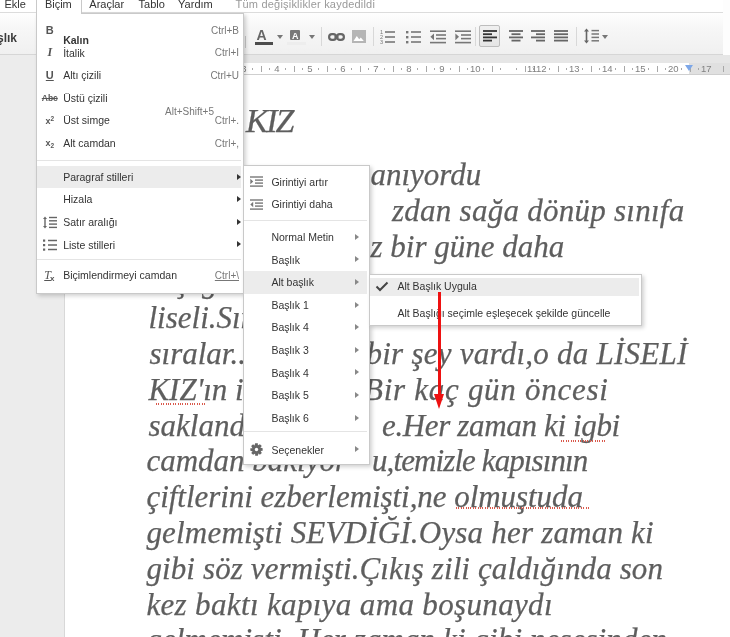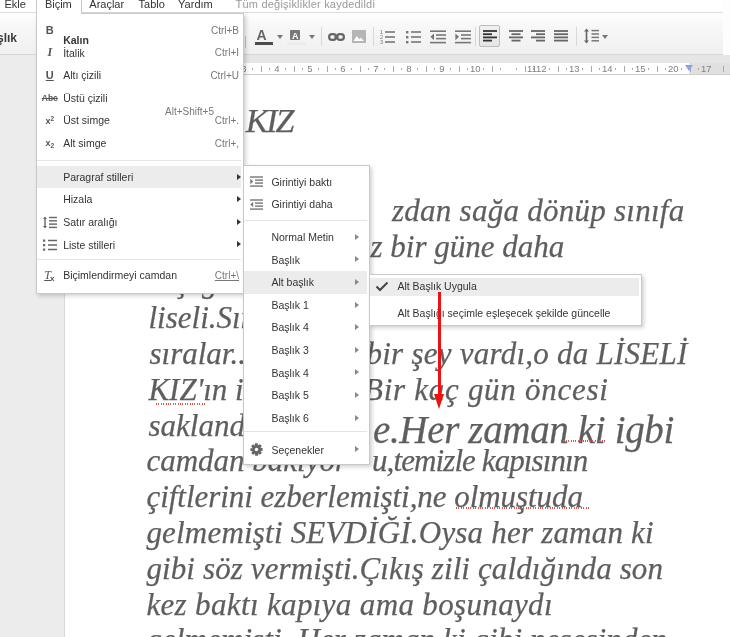--- a/index.html
+++ b/index.html
@@ -19,31 +19,32 @@
 .num{position:absolute;font-size:9.5px;color:#808080;}
 .sq{position:absolute;height:2px;z-index:2;
   background:repeating-linear-gradient(90deg,#d9594c 0,#d9594c 1px,transparent 1px,transparent 2.4px);}
 </style></head><body>
 <div id="root">
 
 <div class="abs" style="left:0;top:55px;width:36.5px;height:582px;background:#ececec;z-index:6;"></div>
 <div class="abs" style="left:36.5px;top:75px;width:27.5px;height:562px;background:#ececec;z-index:0;"></div>
 <div class="abs" style="left:63.5px;top:75px;width:1px;height:562px;background:#d8d8d8;z-index:0;"></div>
 <div class="doc" style="left:245.8px;top:103.7px;font-size:34px;letter-spacing:-2.2px;">KIZ</div>
+<div class="doc" style="left:370.5px;top:158.9px;font-size:31px;">anıyordu</div>
 <div class="doc" style="left:392px;top:194.7px;font-size:31px;letter-spacing:0.26px;">zdan sağa dönüp sınıfa</div>
 <div class="doc" style="left:370.5px;top:230.5px;font-size:31px;">z bir güne daha</div>
 <div class="doc" style="left:176px;top:266.3px;font-size:31px;">ş</div>
 <div class="doc" style="left:202px;top:266.3px;font-size:31px;">g</div>
 <div class="doc" style="left:148.5px;top:302.1px;font-size:31px;">liseli.Sınıf</div>
 <div class="doc" style="left:149.5px;top:337.9px;font-size:31px;">sıralar...</div>
 <div class="doc" style="left:366.5px;top:337.9px;font-size:31px;letter-spacing:0.25px;">bir şey vardı,o da LİSELİ</div>
 <div class="doc" style="left:148.4px;top:373.7px;font-size:31px;">KIZ'ın içi</div>
 <div class="doc" style="left:364.0px;top:373.7px;font-size:31px;letter-spacing:0.72px;">Bir kaç gün öncesi</div>
 <div class="doc" style="left:148.5px;top:409.5px;font-size:31px;">saklandığı</div>
-<div class="doc" style="left:373px;top:409.5px;font-size:39px;letter-spacing:-0.35px;">e.Her zaman ki igbi</div>
+<div class="doc" style="left:382px;top:409.5px;font-size:31px;letter-spacing:-0.35px;">e.Her zaman ki igbi</div>
 <div class="doc" style="left:146.4px;top:445.3px;font-size:31px;">camdan bakıyor</div>
 <div class="doc" style="left:372.0px;top:445.3px;font-size:31px;letter-spacing:-0.9px;">u,temizle kapısının</div>
 <div class="doc" style="left:146.4px;top:516.9px;font-size:31px;letter-spacing:0.2px;">gelmemişti SEVDİĞİ.Oysa her zaman ki</div>
 <div class="doc" style="left:146.5px;top:481.1px;font-size:31px;letter-spacing:-0.05px;">çiftlerini ezberlemişti,ne olmuştuda</div>
 <div class="doc" style="left:146.4px;top:552.7px;font-size:31px;letter-spacing:0.12px;">gibi söz vermişti.Çıkış zili çaldığında son</div>
 <div class="doc" style="left:146.4px;top:588.5px;font-size:31px;letter-spacing:0.35px;">kez baktı kapıya ama boşunaydı</div>
 <div class="doc" style="left:146.4px;top:624.3px;font-size:31px;letter-spacing:0.1px;">gelmemişti..Her zaman ki gibi neşesinden</div>
 <div class="sq" style="left:156px;top:403.3px;width:49px;"></div>
 <div class="sq" style="left:561px;top:440.3px;width:45px;"></div>
 <div class="sq" style="left:456px;top:507.3px;width:133px;"></div>
@@ -252,21 +253,21 @@
 <div class="abs" style="left:37.2px;top:109.4px;width:204.3px;height:22.6px;z-index:12;"></div>
 <div class="abs" style="left:41.8px;top:109.4px;width:16px;height:22.6px;z-index:13;display:flex;align-items:center;justify-content:center;">
       <span style="font:600 9px 'Liberation Sans';color:#555;">x<span style="font-size:6.5px;vertical-align:3px;">2</span></span>
     </div>
 <div class="abs mtxt" style="left:63.2px;top:114.4px;z-index:13;">Üst simge</div>
 <div class="abs sc" style="left:140px;top:114.9px;width:99px;text-align:right;z-index:13;">Ctrl+.</div>
 <div class="abs" style="left:37.2px;top:132.0px;width:204.3px;height:22.6px;z-index:12;"></div>
 <div class="abs" style="left:41.8px;top:132.0px;width:16px;height:22.6px;z-index:13;display:flex;align-items:center;justify-content:center;">
       <span style="font:600 9px 'Liberation Sans';color:#555;">x<span style="font-size:6.5px;vertical-align:-2px;">2</span></span>
     </div>
-<div class="abs mtxt" style="left:63.2px;top:137.0px;z-index:13;">Alt simge</div>
+<div class="abs mtxt" style="left:63.2px;top:137.0px;z-index:13;">Alt camdan</div>
 <div class="abs sc" style="left:140px;top:137.5px;width:99px;text-align:right;z-index:13;">Ctrl+,</div>
 <div class="abs" style="left:37.2px;top:159.5px;width:204.3px;height:1px;background:#e4e4e4;z-index:12;"></div>
 <div class="abs" style="left:37.2px;top:165.7px;width:204.3px;height:22.6px;background:#ececec;z-index:12;"></div>
 <div class="abs mtxt" style="left:63.2px;top:170.7px;z-index:13;">Paragraf stilleri</div>
 <div class="arr" style="left:236.5px;top:173.5px;z-index:13;"></div>
 <div class="abs" style="left:37.2px;top:188.3px;width:204.3px;height:22.6px;z-index:12;"></div>
 <div class="abs mtxt" style="left:63.2px;top:193.3px;z-index:13;">Hizala</div>
 <div class="arr" style="left:236.5px;top:196.1px;z-index:13;"></div>
 <div class="abs" style="left:37.2px;top:210.9px;width:204.3px;height:22.6px;z-index:12;"></div>
 <div class="abs" style="left:41.8px;top:210.9px;width:16px;height:22.6px;z-index:13;display:flex;align-items:center;justify-content:center;">
@@ -315,21 +316,21 @@
       <svg width="13" height="11" viewBox="0 0 13 11">
 <g stroke="#777" stroke-width="1.4">
           <line x1="0" y1="1" x2="13" y2="1"></line>
           <line x1="5" y1="4.1" x2="13" y2="4.1"></line>
           <line x1="5" y1="7.1" x2="13" y2="7.1"></line>
           <line x1="0" y1="10.1" x2="13" y2="10.1"></line>
         </g>
 <path d="M0.3 2.7 L0.3 8.3 L3.2 5.5 Z" fill="#777"></path>
       </svg>
     </div>
-<div class="abs mtxt" style="left:271.4px;top:175.5px;z-index:15;">Girintiyi baktı</div>
+<div class="abs mtxt" style="left:271.4px;top:175.5px;z-index:15;">Girintiyi artır</div>
 <div class="abs" style="left:244px;top:193.1px;width:123.3px;height:22.6px;z-index:14;"></div>
 <div class="abs" style="left:249.5px;top:193.1px;width:14px;height:22.6px;z-index:15;display:flex;align-items:center;">
       <svg width="13" height="11" viewBox="0 0 13 11">
 <g stroke="#777" stroke-width="1.4">
           <line x1="0" y1="1" x2="13" y2="1"></line>
           <line x1="5" y1="4.1" x2="13" y2="4.1"></line>
           <line x1="5" y1="7.1" x2="13" y2="7.1"></line>
           <line x1="0" y1="10.1" x2="13" y2="10.1"></line>
         </g>
 <path d="M3.2 2.7 L3.2 8.3 L0.3 5.5 Z" fill="#777"></path>

